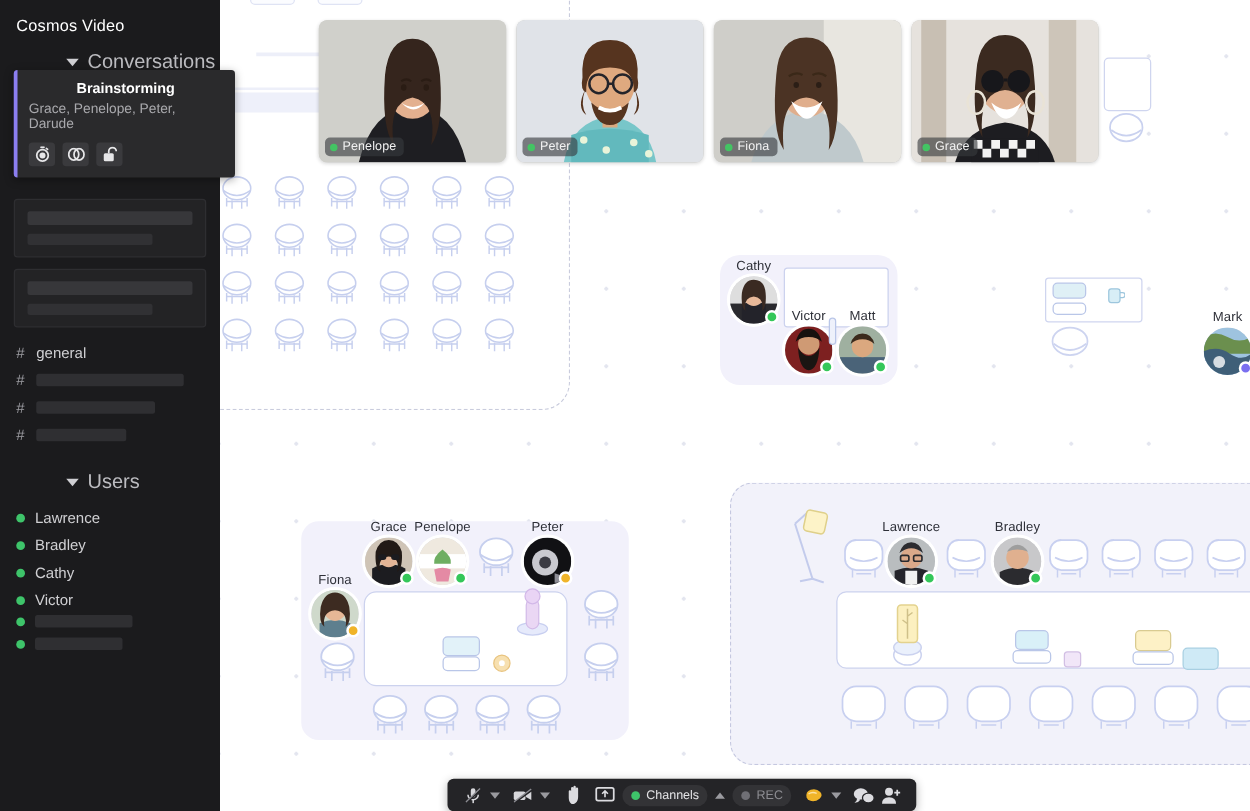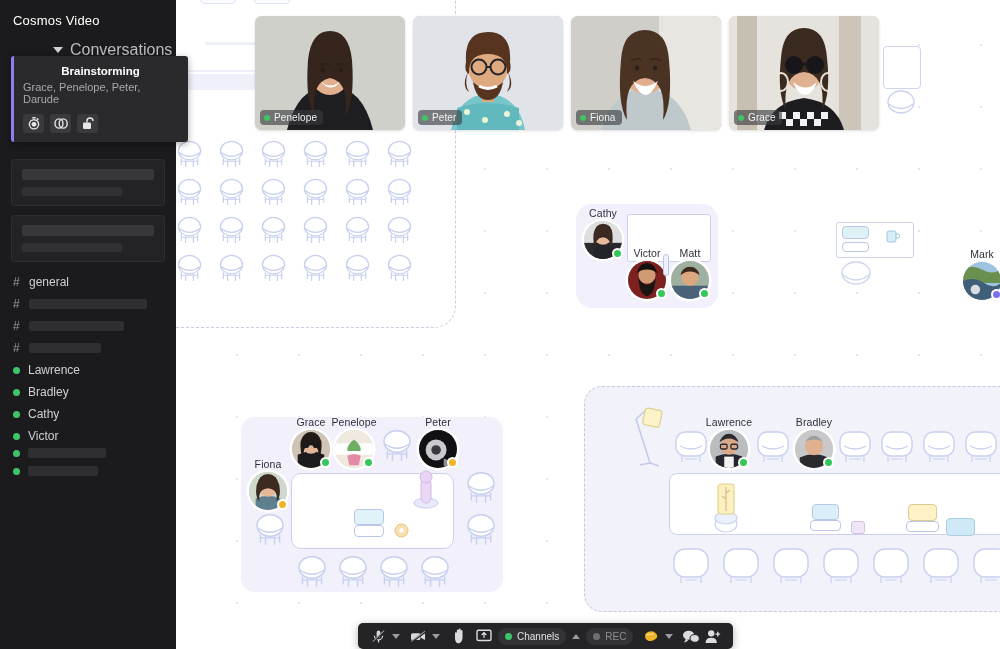--- a/index.html
+++ b/index.html
@@ -840,20 +840,24 @@
   </div>
   <div class="row">
     <span class="hash">#</span>
     <span class="skline" style="width:95px;"></span>
   </div>
   <div class="row">
     <span class="hash">#</span>
     <span class="skline" style="width:72px;"></span>
   </div>
 
+  <div class="sec" style="padding-top:18px;">
+    <span class="caret"></span>
+    <span>Users</span>
+  </div>
 
   <div class="row">
     <span class="pres"></span>
     <span>Lawrence</span>
   </div>
   <div class="row">
     <span class="pres"></span>
     <span>Bradley</span>
   </div>
   <div class="row">

